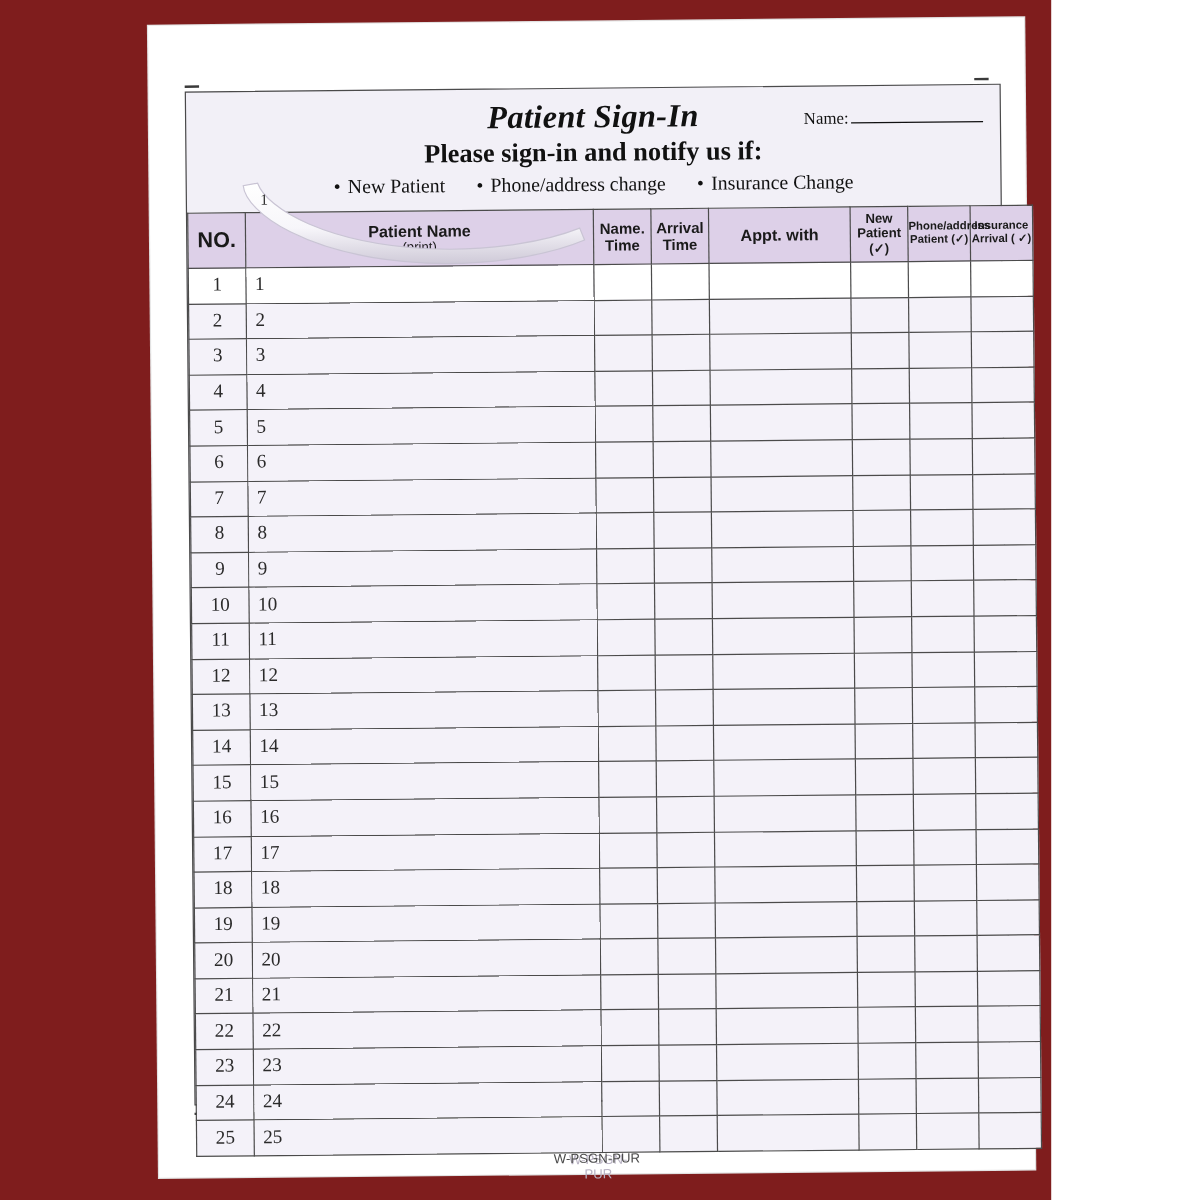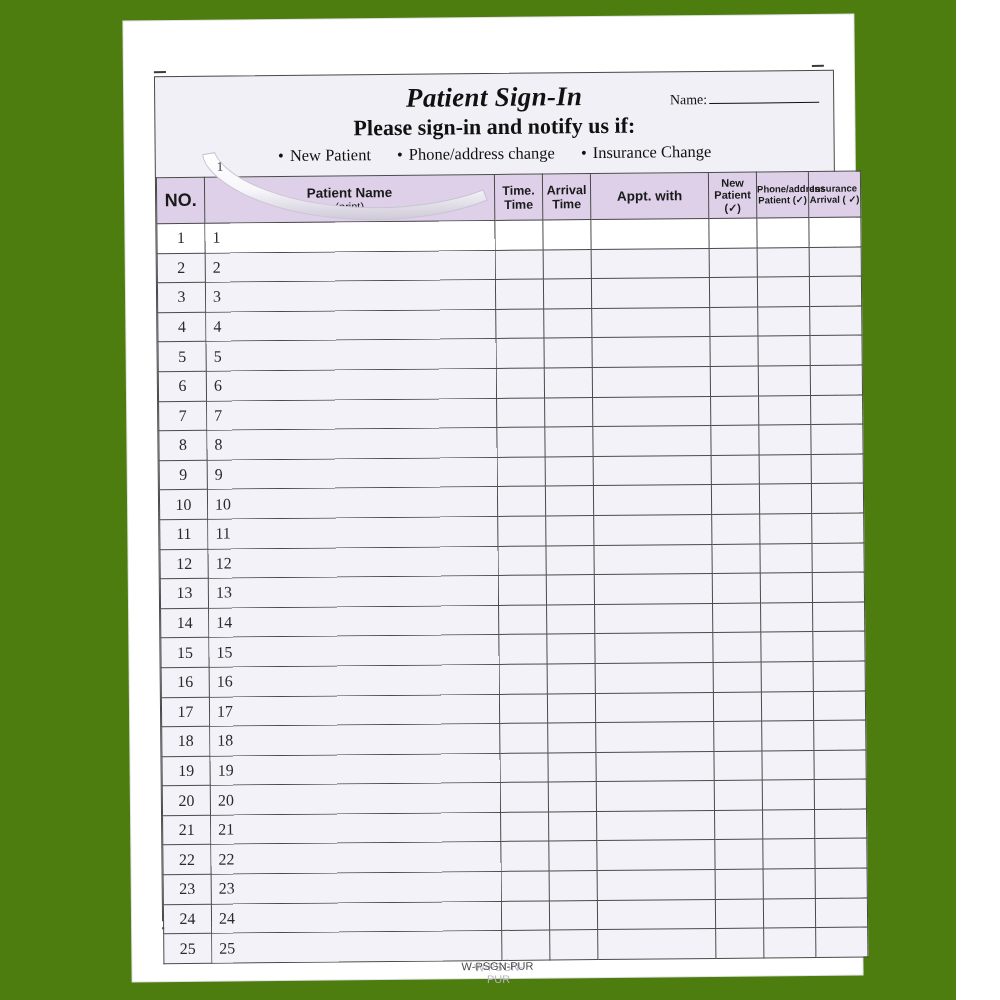--- a/index.html
+++ b/index.html
@@ -7,23 +7,23 @@
     padding: 0;
     background: #ffffff;
     width: 1000px;
     height: 1000px;
     overflow: hidden;
     font-family: "Liberation Serif", serif;
   }
 
   #page {
     position: relative;
-    width: 956px;
+    width: 876px;
     height: 1000px;
-    background: #4d7c0f;
+    background: #7f1d1d;
   }
 
   
   .sheet {
     position: absolute;
     left: 128px;
     top: 18px;
     width: 730px;
     height: 960px;
     background: #ffffff;
@@ -260,21 +260,21 @@
             <col style="width:52px">
           </colgroup>
           <thead>
             <tr>
               <th class="h-no">NO.</th>
               <th class="h-name">
                 <div>Patient Name</div>
                 <div style="font-weight:normal;font-size:11px;">(print)</div>
               </th>
               <th class="h-appt">
-                <div>Time.</div>
+                <div>Name.</div>
                   <div>Time</div>
               </th>
               <th class="h-arr">
                 <div>Arrival</div>
                   <div>Time</div>
               </th>
               <th class="h-with">Appt. with</th>
               <th class="h-new">
                 <div>New</div>
                   <div>Patient</div>

